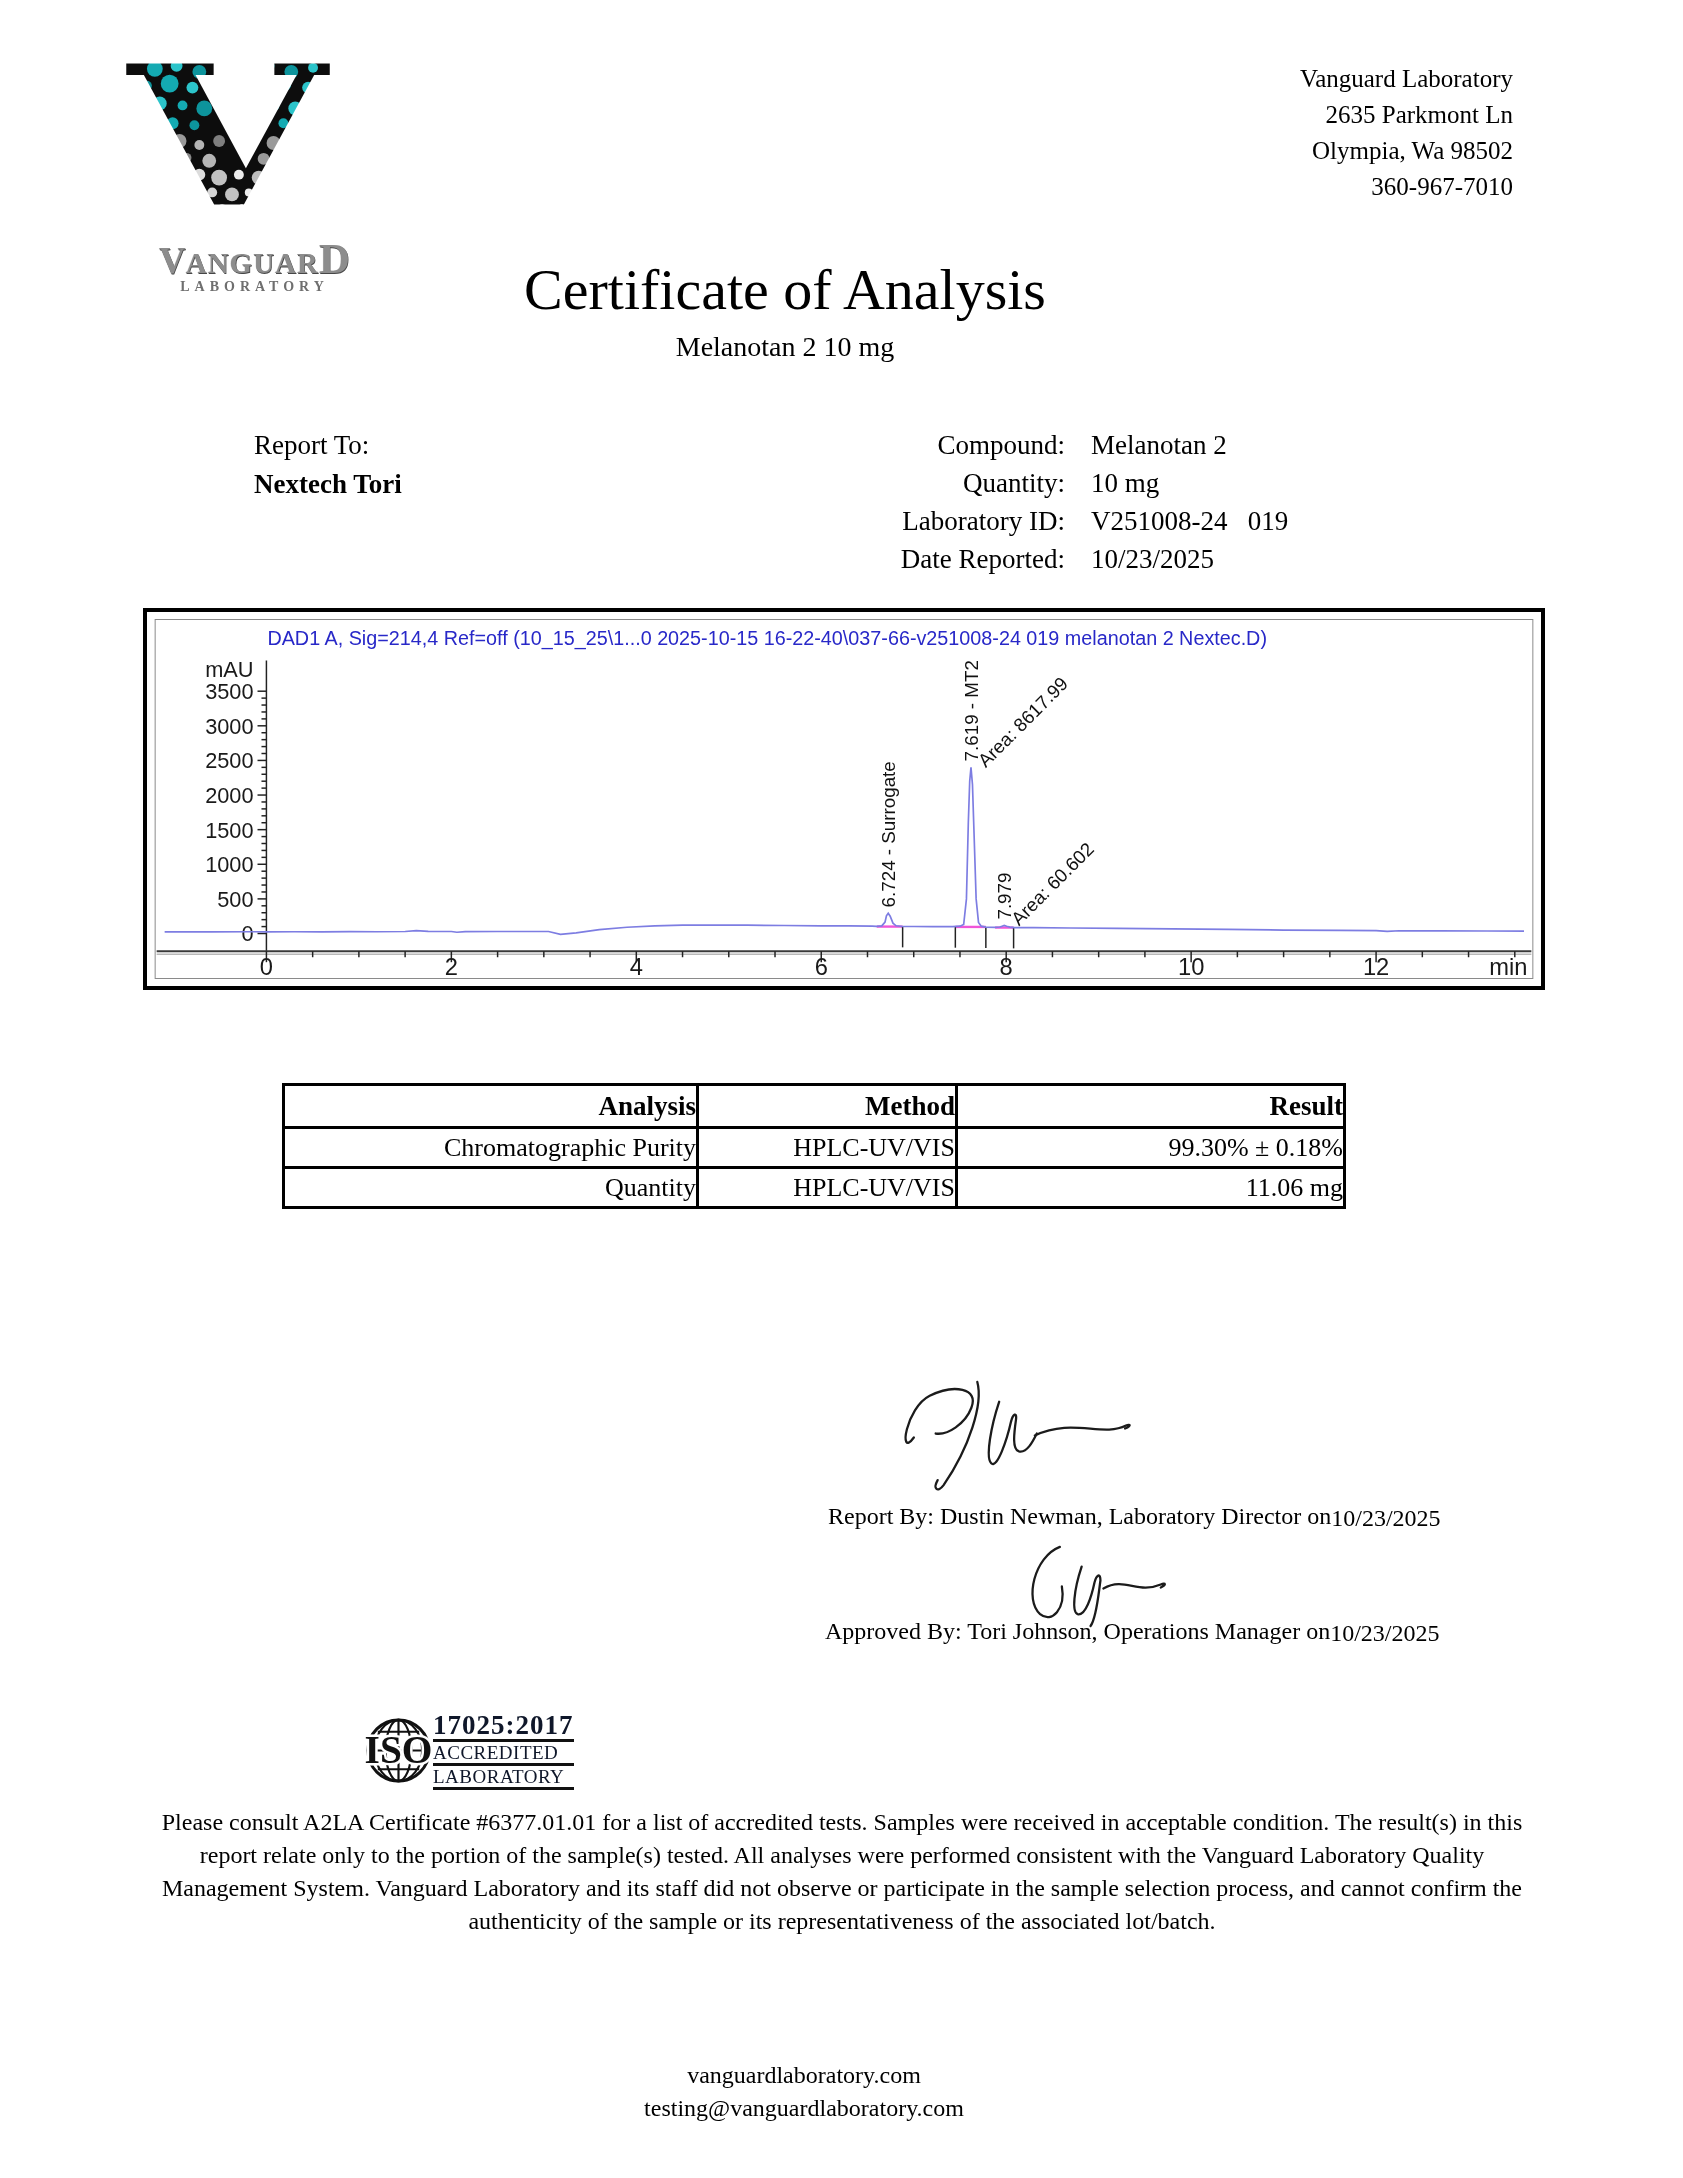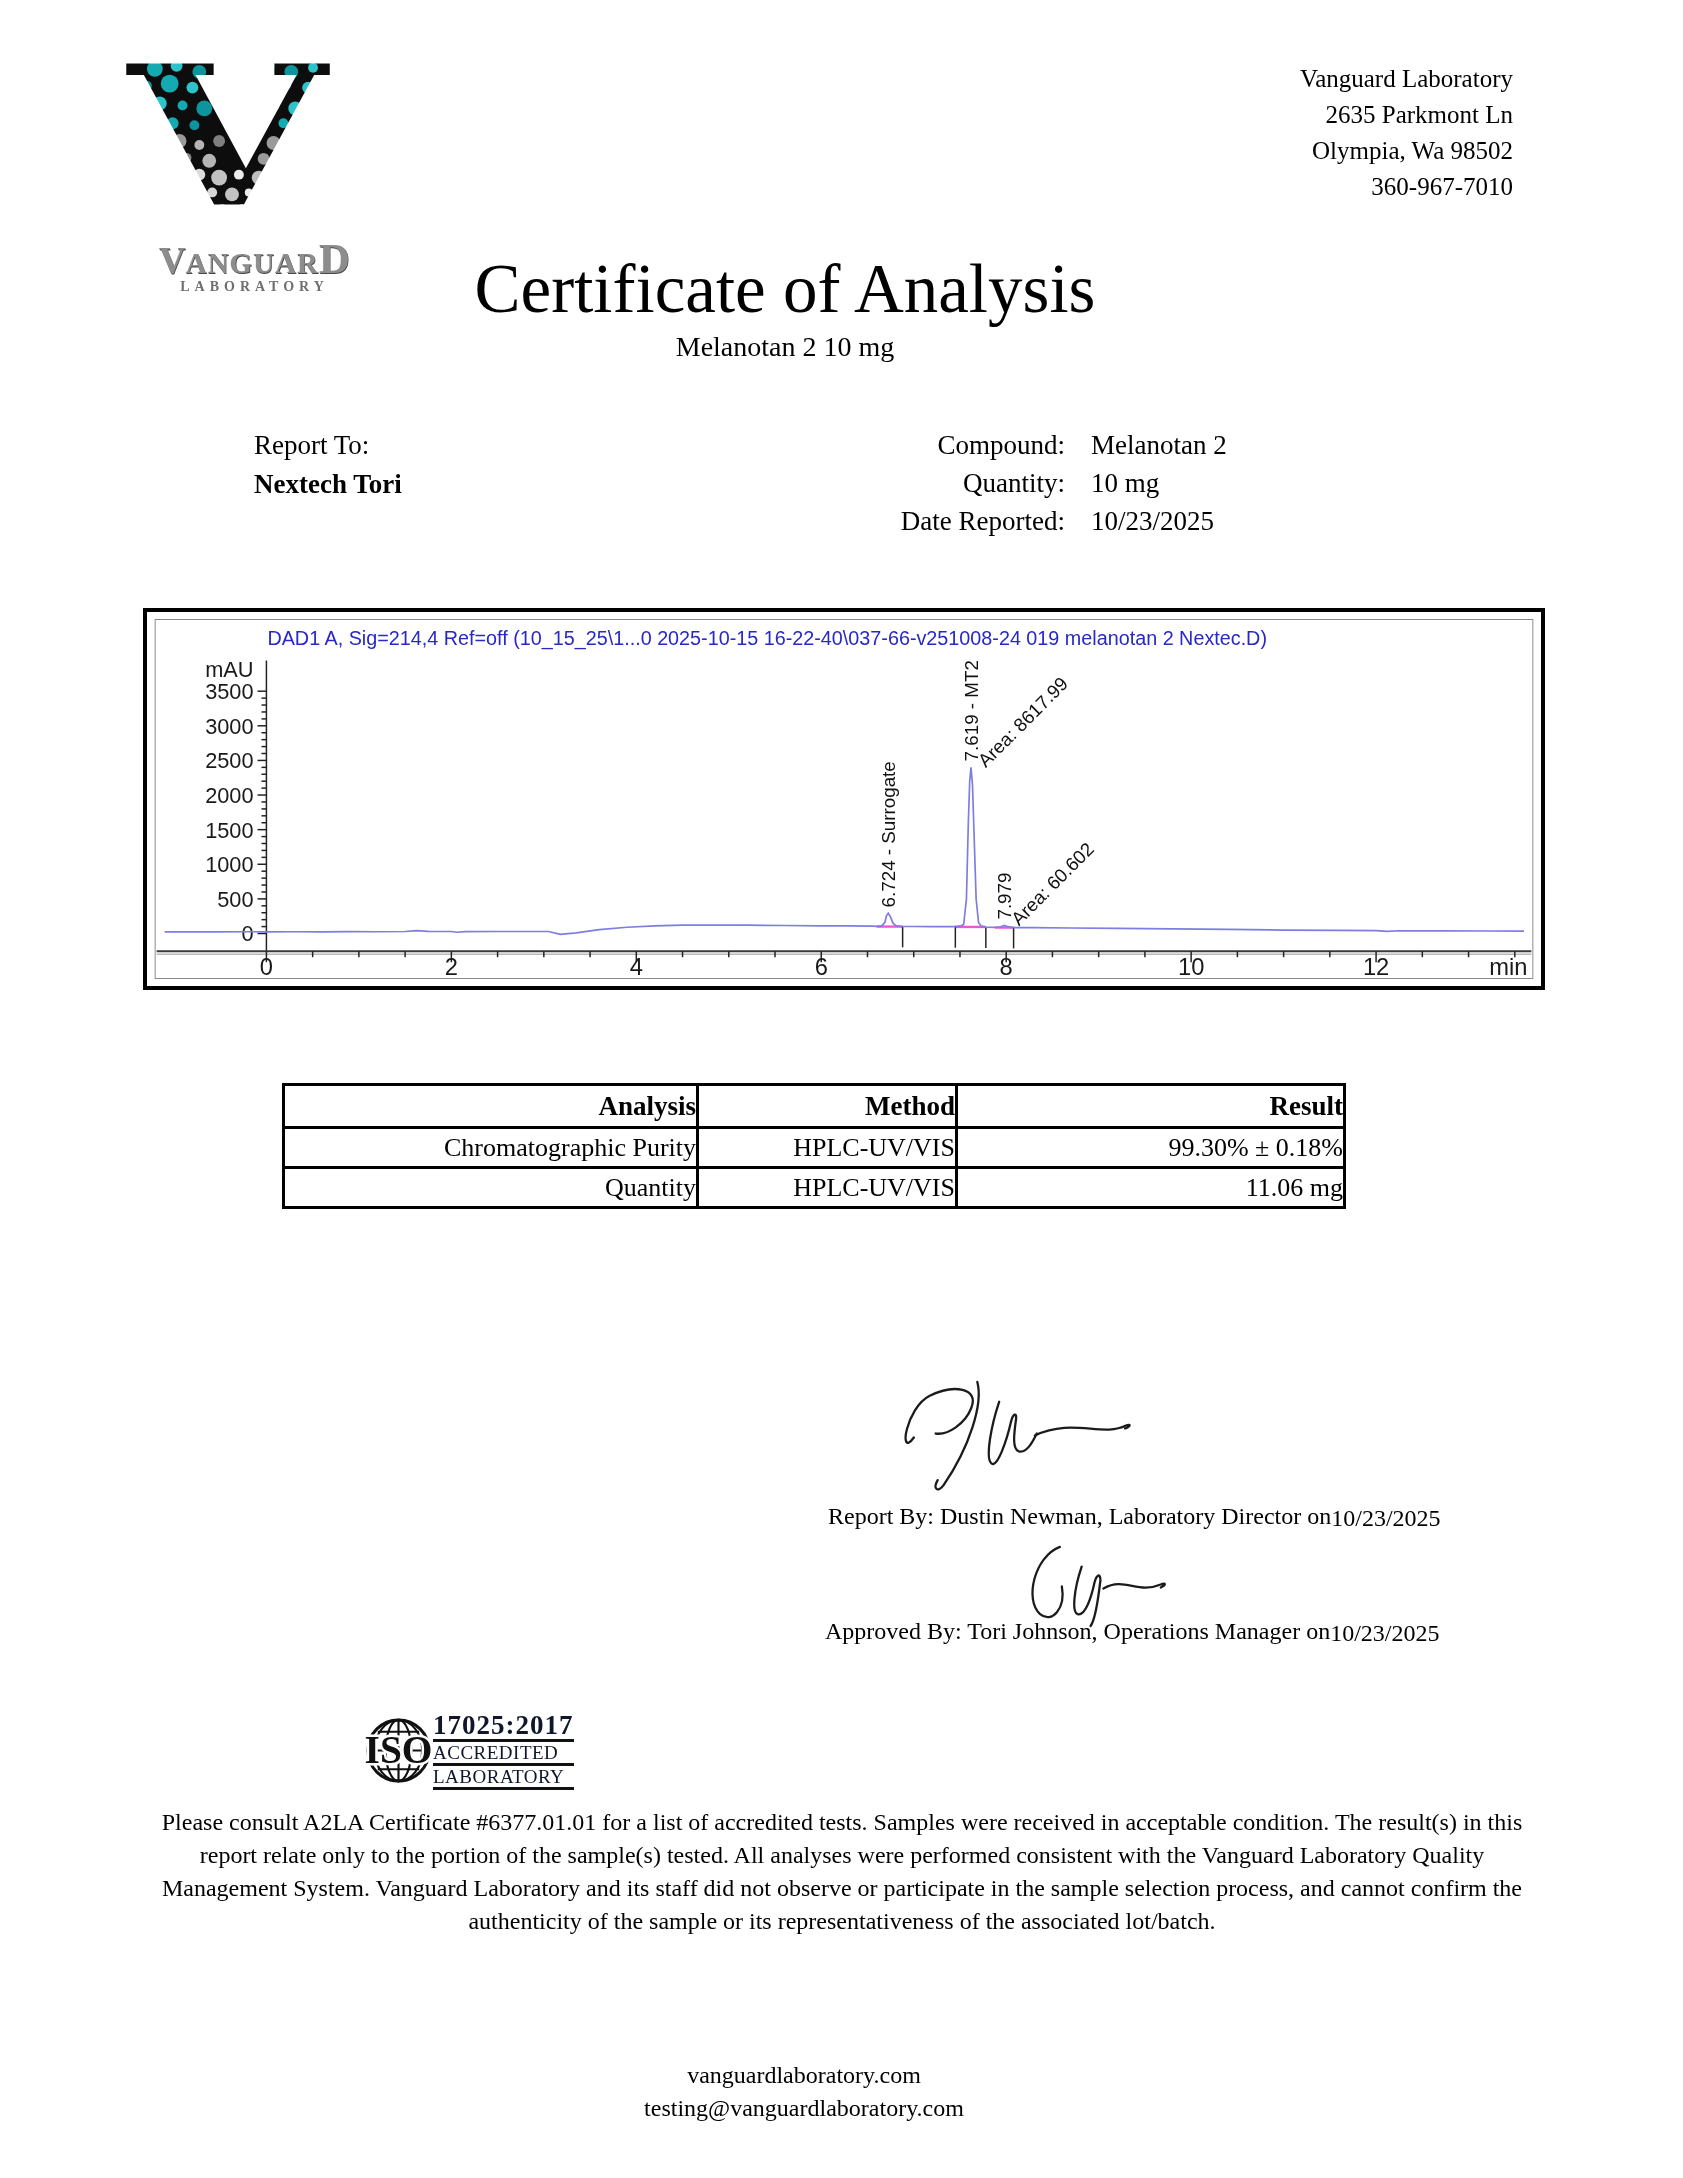--- a/index.html
+++ b/index.html
@@ -11,21 +11,21 @@
   .logo-wrap{left:125px;top:54px;width:267px}
   .wordmark{display:flex;align-items:baseline;justify-content:center;width:259px;
             color:#8d8d8d;font-weight:bold;
             text-shadow:0.6px 0.6px 0 #474747, -0.5px -0.5px 0 #d9d9d9}
   .wm-first{font-size:37px}.wm-mid{font-size:29px;letter-spacing:1px}.wm-last{font-size:43px}
   .word-sub{width:259px;text-align:center;font-size:14px;font-weight:bold;letter-spacing:5px;
             color:#6f6f6f;margin-top:-4px}
   .address{right:170px;top:61px;text-align:right;font-size:25px;line-height:36px}
 
   .title-band{left:0;right:113px;top:252px;text-align:center}
-  .doc-title{font-size:69px;line-height:75px}
+  .doc-title{font-size:58px;line-height:75px}
   .doc-subtitle{font-size:28px;margin-top:4px}
 
   
   .report-to{left:254px;top:426px;font-size:27px;line-height:39px}
   .report-to .bold{font-weight:bold}
   .info-grid{left:867px;top:426px;font-size:27px;line-height:38px}
   .info-row{display:flex}
   .info-label{width:198px;text-align:right}
   .info-value{margin-left:26px;white-space:pre}
 
@@ -155,20 +155,24 @@
   <div class="bold">Nextech Tori</div>
 </div>
 <div class="abs info-grid">
   <div class="info-row">
     <div class="info-label">Compound:</div>
     <div class="info-value">Melanotan 2</div>
   </div>
   <div class="info-row">
     <div class="info-label">Quantity:</div>
     <div class="info-value">10 mg</div>
+  </div>
+  <div class="info-row">
+    <div class="info-label">Laboratory ID:</div>
+    <div class="info-value">V251008-24&nbsp;&nbsp;&nbsp;019</div>
   </div>
   <div class="info-row">
     <div class="info-label">Date Reported:</div>
     <div class="info-value">10/23/2025</div>
   </div>
 </div>
 
 <div class="abs chart-outer">
   <svg id="chrom-svg" width="1380" height="360" viewBox="0 0 1394 364">
       <rect x="0.5" y="0.5" width="1393" height="363" fill="none" stroke="#8a8a8a" stroke-width="1"></rect>

